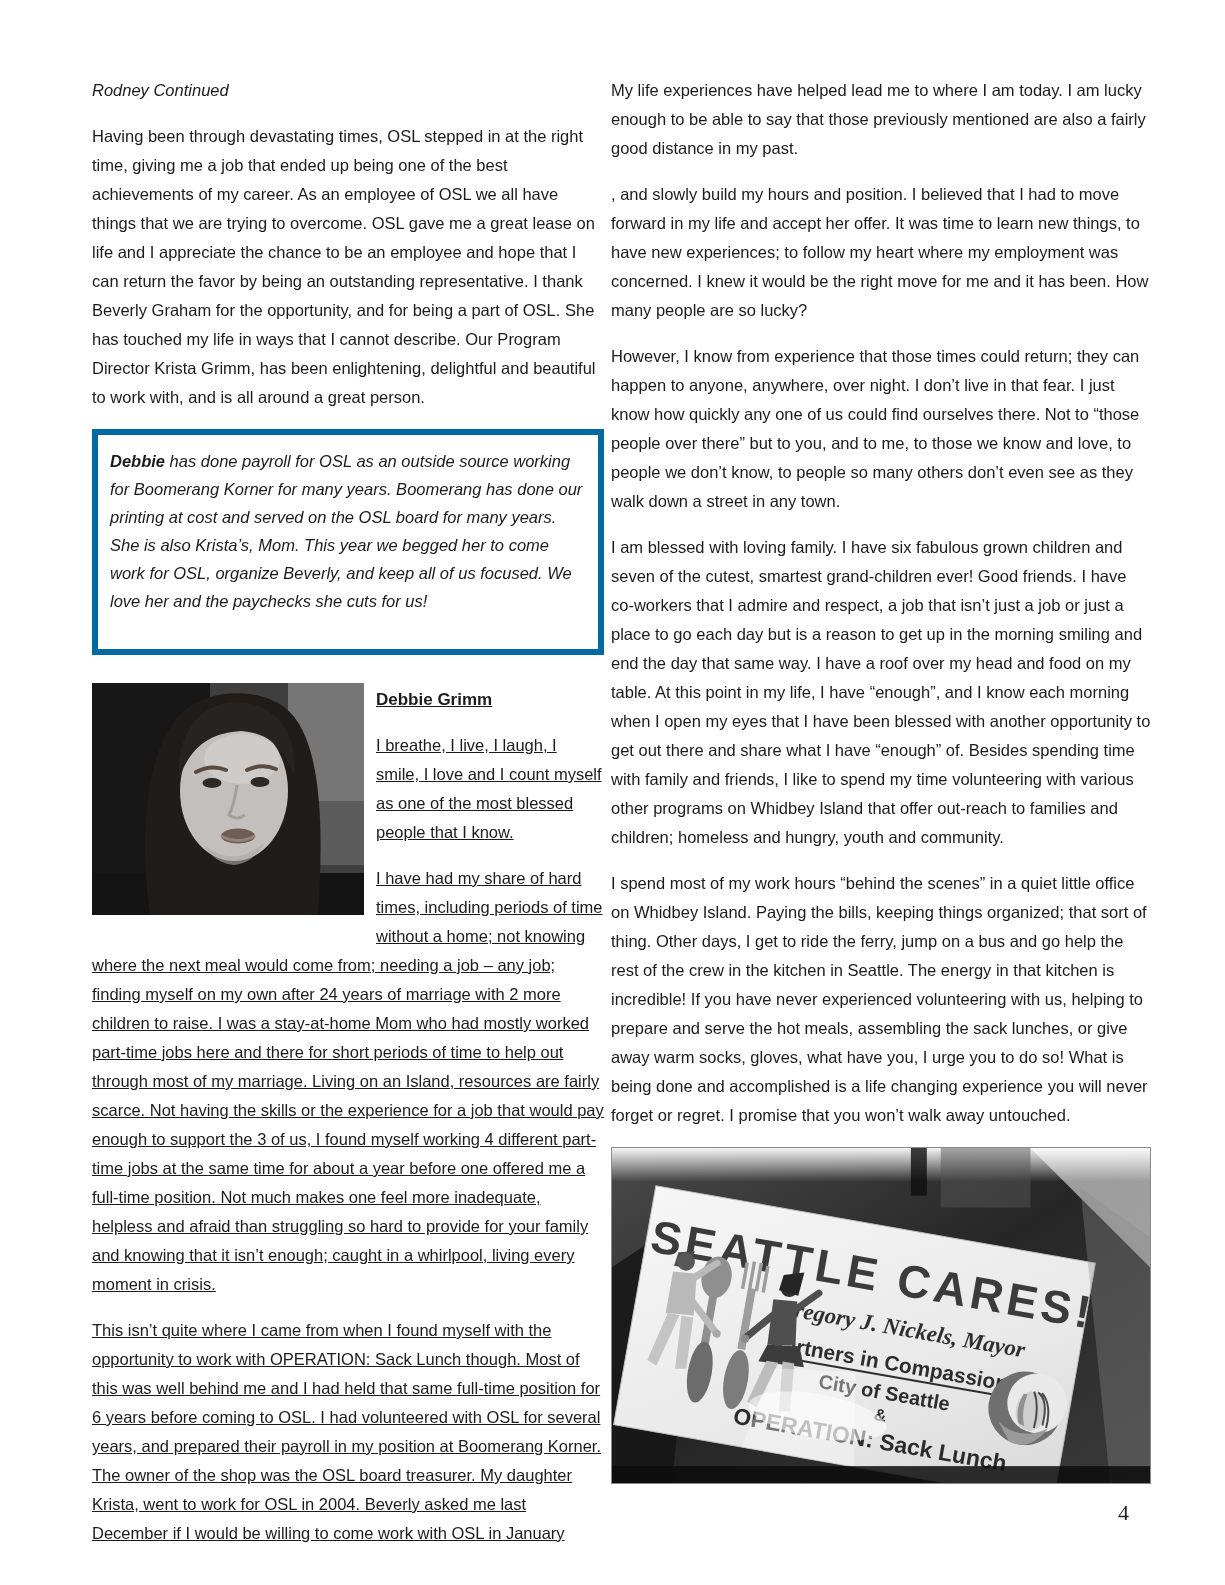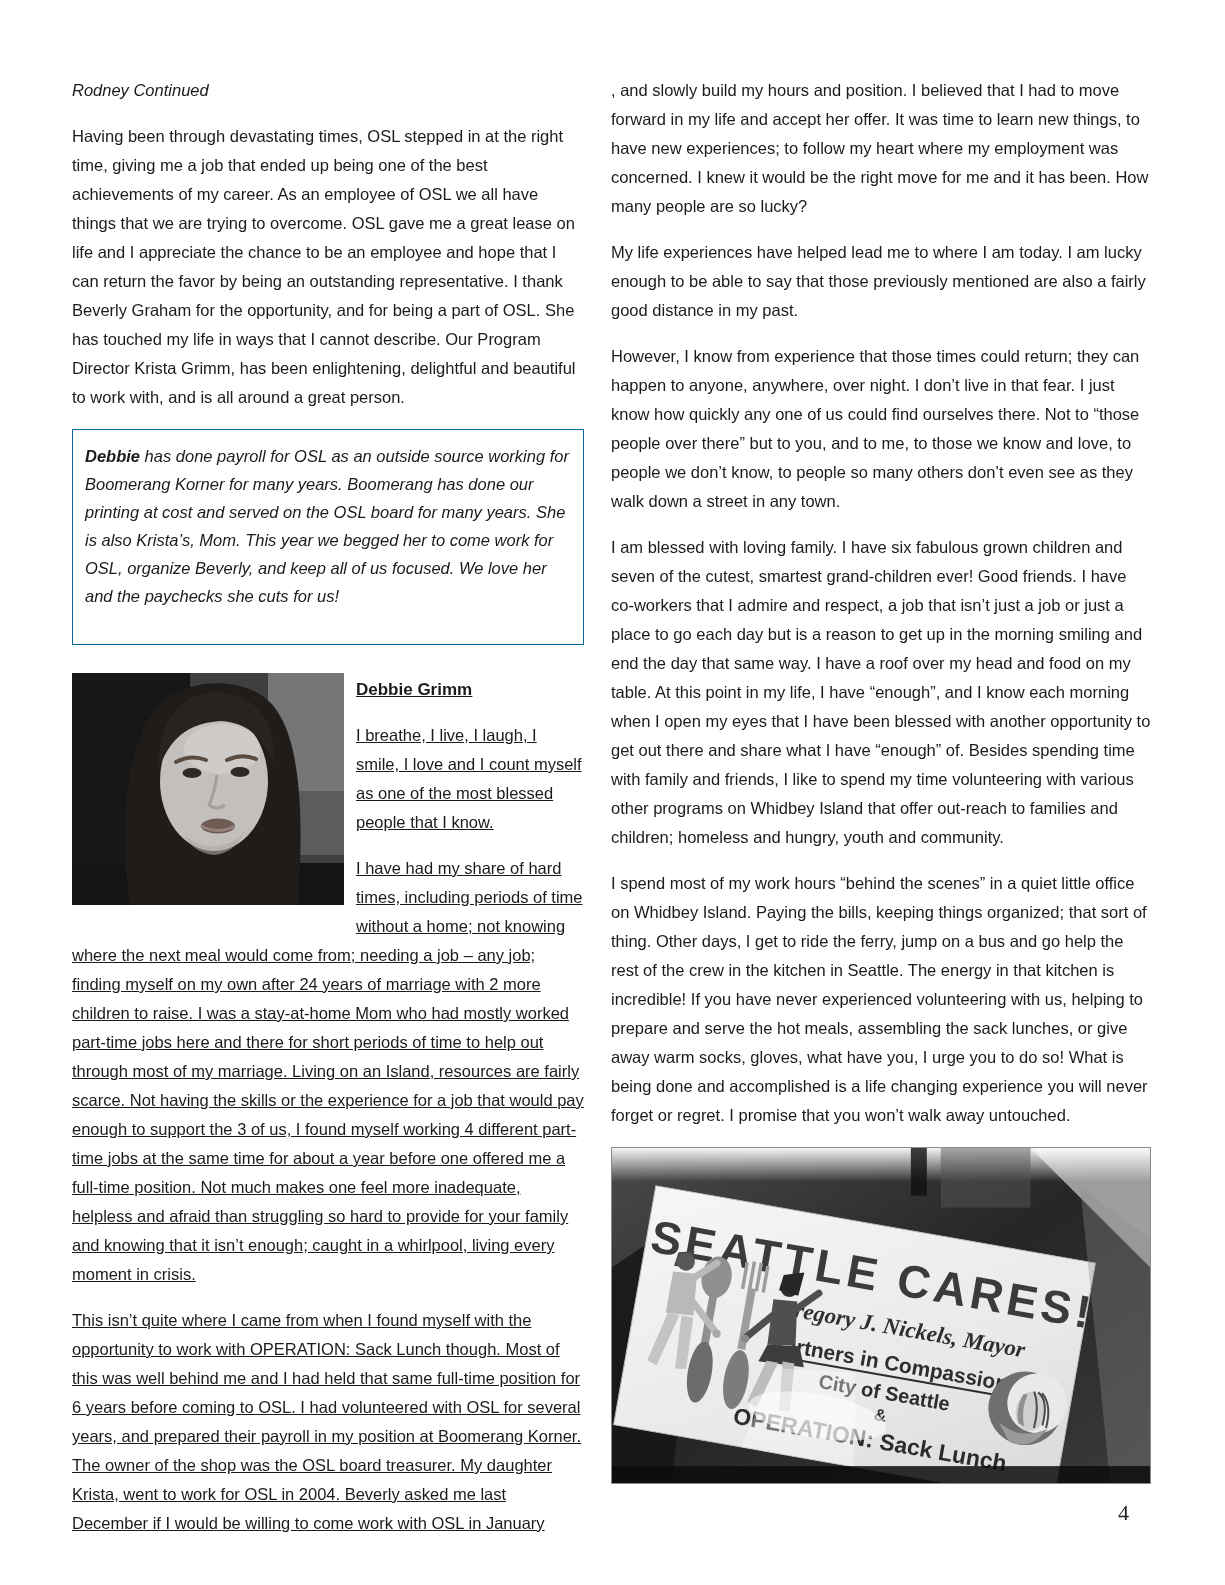--- a/index.html
+++ b/index.html
@@ -5,26 +5,26 @@
   * { margin: 0; padding: 0; box-sizing: border-box; }
   html, body { background: #ffffff; }
   body {
     width: 1225px; height: 1585px;
     position: relative;
     font-family: "Liberation Sans", sans-serif;
     color: #1b1b1b;
     overflow: hidden;
   }
   .col { position: absolute; top: 76px; font-size: 16.5px; line-height: 29px; }
-  .col-left  { left: 72px;  width: 512px; }
+  .col-left  { left: 92px;  width: 512px; }
   .col-right { left: 611px; width: 540px; }
   .continued-label { font-style: italic; margin-bottom: 17px; }
   p.body-par { margin: 0 0 17px 0; }
   .note-box {
-    border: 1px solid #0369a1;
+    border: 6px solid #0369a1;
     padding: 12px 12px 34px 12px;
     margin: 13px 0 24px 0;
     font-style: italic;
     line-height: 28px;
   }
   .note-box .lead { font-weight: bold; }
   .profile-section { margin-top: 0; text-decoration: underline; }
   .portrait {
     float: left;
     width: 272px; height: 232px;
@@ -106,22 +106,22 @@
     <p class="body-par">I breathe, I live, I laugh, I smile, I love and I count myself as one of the most blessed people that I know.</p>
 
     <p class="body-par">I have had my share of hard times, including periods of time without a home; not knowing where the next meal would come from; needing a job – any job;  finding myself on my own after 24 years of marriage with 2 more children to raise.  I was a stay-at-home Mom who had mostly worked part-time jobs here and there for short periods of time to help out through most of my marriage.   Living on an Island, resources are fairly scarce.  Not having the skills or the experience for a job that would pay enough to support the 3 of us, I found myself working 4 different part-time jobs at the same time for about a year before one offered me a full-time position.  Not much makes one feel more inadequate, helpless and afraid than struggling so hard to provide for your family and knowing that it isn’t enough; caught in a whirlpool, living every moment in crisis.</p>
 
     <p class="body-par">This isn’t quite where I came from when I found myself with the opportunity to work with OPERATION: Sack Lunch though.  Most of this was well behind me and I had held that same full-time position for 6 years before coming to OSL.   I had volunteered with OSL for several years, and prepared their payroll in my position at Boomerang Korner. The owner of the shop was the OSL board treasurer. My daughter Krista, went to work for OSL in 2004. Beverly asked me last December if I would be willing to come work with OSL in January</p>
   </div>
 </div>
 
 <div class="col col-right">
 
+  <p class="body-par">My life experiences have helped lead me to where I am today.  I am lucky enough to be able to say that those previously mentioned are also a fairly good distance in my past.</p>
   <p class="body-par">, and slowly build my hours and position.  I believed that I had to move forward in my life and accept her offer.   It was time to learn new things, to have new experiences;   to follow my heart where my employment was concerned.  I knew it would be the right move for me and it has been.  How many people are so lucky?</p>
-  <p class="body-par">My life experiences have helped lead me to where I am today.  I am lucky enough to be able to say that those previously mentioned are also a fairly good distance in my past.</p>
   <p class="body-par">However, I know from experience that those times could return; they can happen to anyone, anywhere, over night.  I don’t live in that fear.  I just know how quickly any one of us could find ourselves there.  Not to “those people over there” but to you, and to me, to those we know and love, to people we don’t know, to people so many others don’t even see as they walk down a street in any town.</p>
   <p class="body-par">I am blessed with loving family. I have six fabulous grown children and seven of the cutest, smartest grand-children ever!  Good friends.  I have co-workers that I admire and respect, a job that isn’t just a job or just a place to go each day but is a reason to get up in the morning smiling and end the day that same way.  I have a roof over my head and food on my table.  At this point in my life, I have “enough”, and I know each morning when I open my eyes that I have been blessed with another opportunity to get out there and share what I have “enough” of.  Besides spending time with family and friends,  I like to spend my time volunteering with various other programs on Whidbey Island that offer out-reach to families and children; homeless and hungry, youth and community.</p>
   <p class="body-par">I spend most of my work hours “behind the scenes” in a quiet little office on Whidbey Island.  Paying the bills, keeping things organized; that sort of thing.  Other days, I get to ride the ferry, jump on a bus and go help the rest of the crew in the kitchen in Seattle.  The energy in that kitchen is incredible!  If you have never experienced volunteering with us, helping to prepare and serve the hot meals, assembling the sack lunches, or give away warm socks, gloves, what have you, I urge you to do so!  What is being done and accomplished is a life changing experience you will never forget or regret.  I promise that you won’t walk away untouched.</p>
 
   <div class="sign-photo">
     <svg viewBox="0 0 540 337" preserveAspectRatio="none">
       <defs>
         <linearGradient id="bgGrad" x1="0" y1="0" x2="1" y2="1">
           <stop offset="0" stop-color="#4a4a4a"></stop>
           <stop offset="0.5" stop-color="#262626"></stop>

